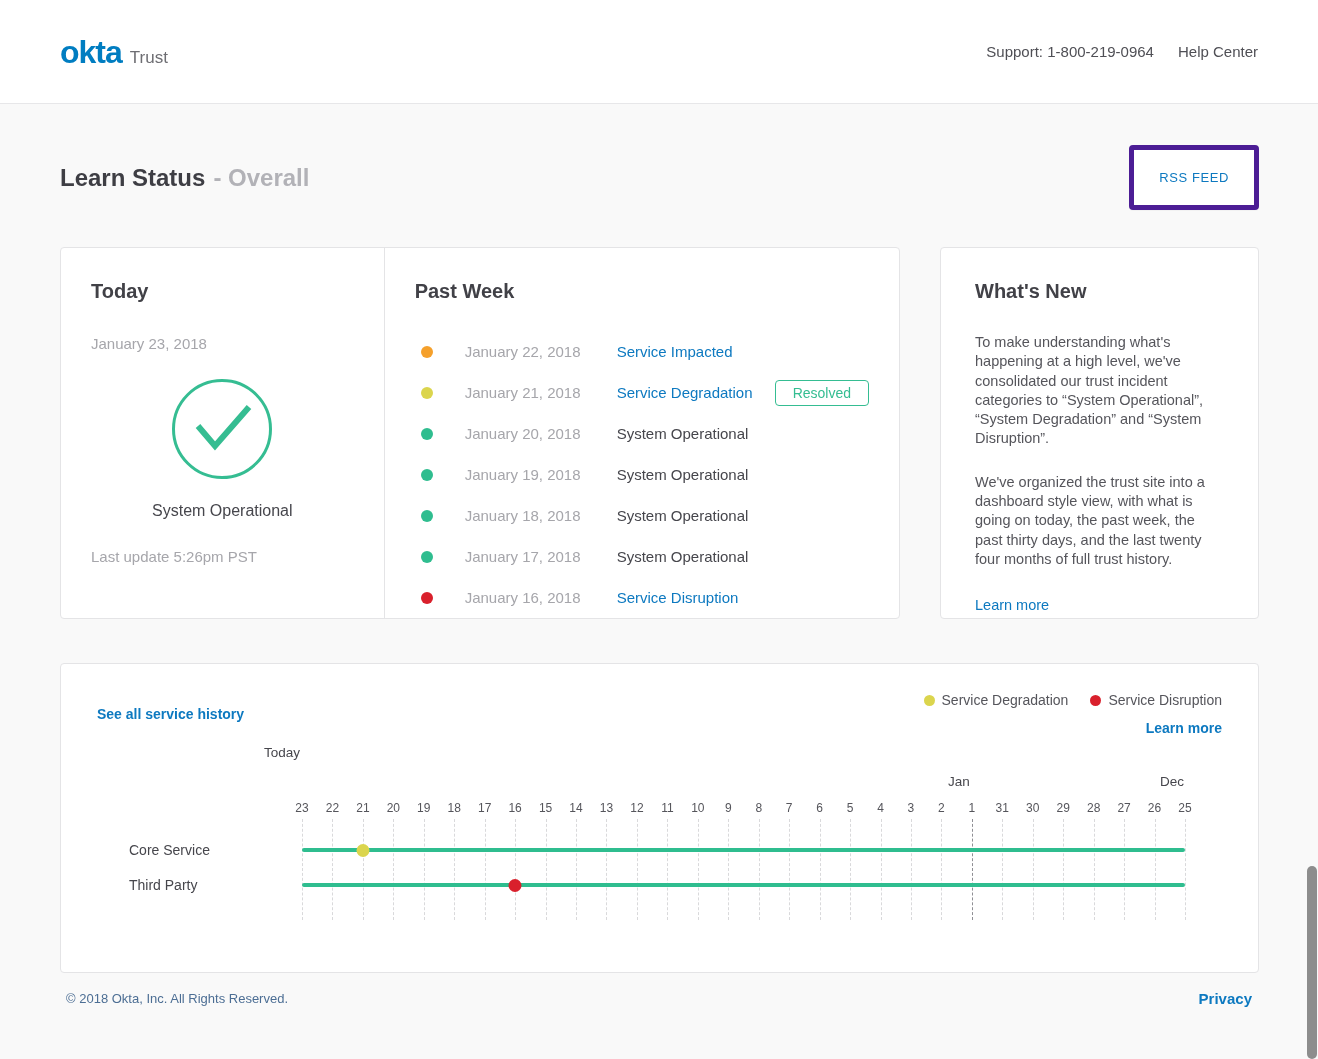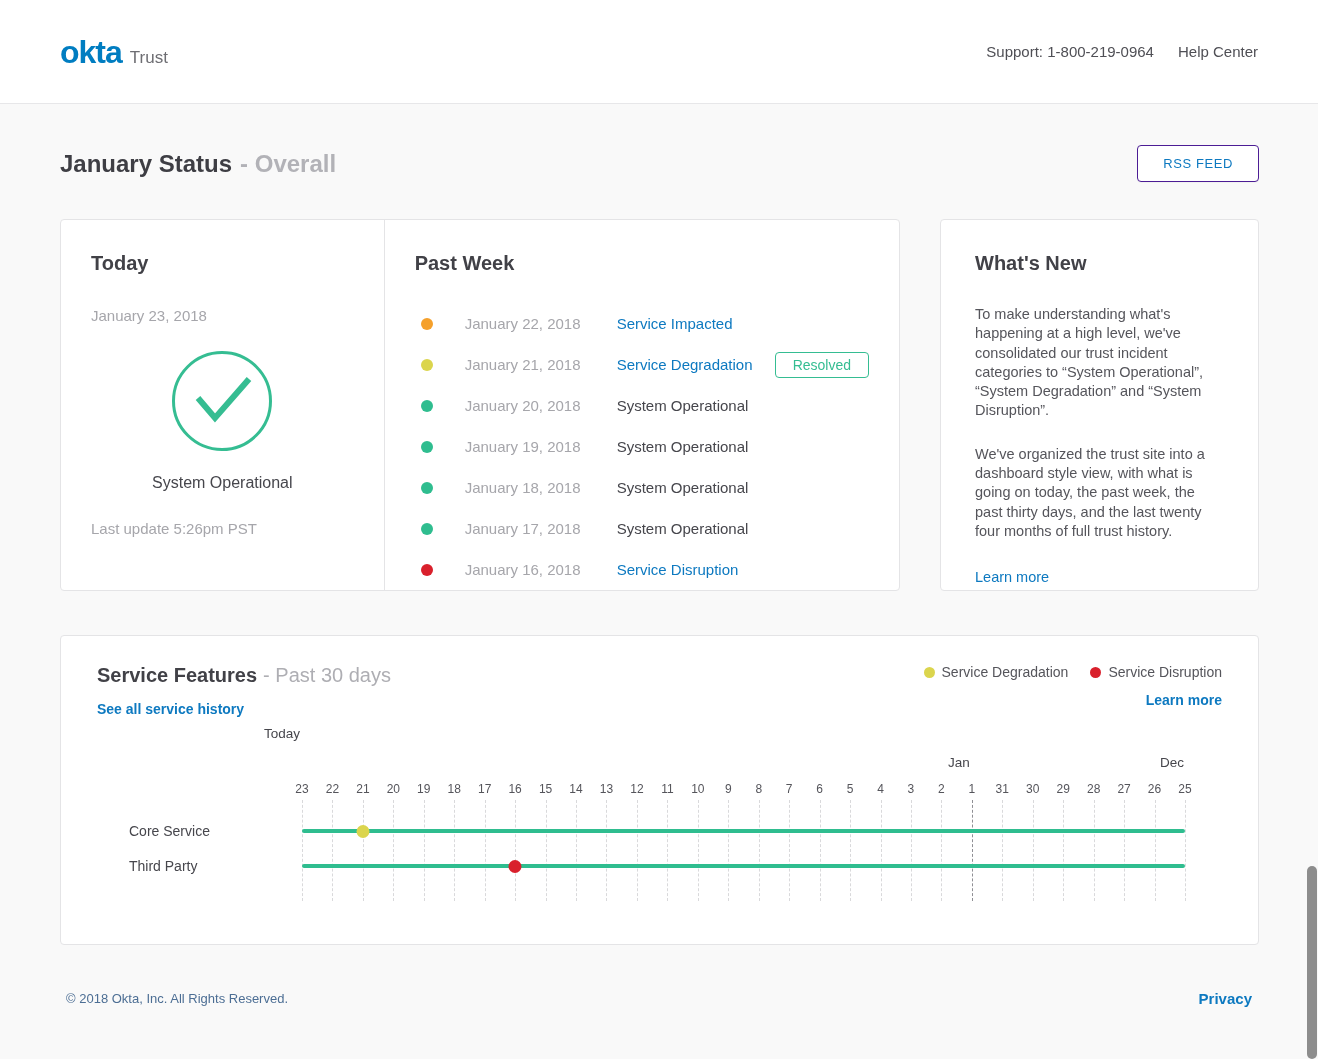--- a/index.html
+++ b/index.html
@@ -14,21 +14,21 @@
   .header-right { display:flex; align-items:center; gap:24px; }
   .header-right .support { color:#4f4f55; font-size:15px; }
   .header-right .help { color:#4f4f55; font-size:15px; cursor:pointer; }
 
   .content { width:1199px; margin:0 auto 0 60px; }
 
   
   .title-row { display:flex; align-items:center; justify-content:space-between; margin-top:41px; }
   .page-title { font-size:24px; color:#3e3e44; font-weight:bold; }
   .page-subtitle { font-size:24px; color:#b2b2b7; font-weight:bold; margin-left:8px; }
-  .rss-btn { background:#fff; border:1px solid #4c1d95; border-radius:4px; color:#0d79c0; font-size:13px; letter-spacing:0.6px; padding:10px 25px; cursor:pointer; font-family:inherit; box-shadow:0 1px 1px rgba(0,0,0,0.03); }
+  .rss-btn { background:#fff; border:5px solid #4c1d95; border-radius:4px; color:#0d79c0; font-size:13px; letter-spacing:0.6px; padding:20px 25px; cursor:pointer; font-family:inherit; box-shadow:0 1px 1px rgba(0,0,0,0.03); }
 
   
   .cards-row { display:flex; margin-top:37px; gap:40px; }
   .card { background:#fff; border:1px solid #e4e4e6; border-radius:4px; }
   .card-main { width:840px; height:372px; display:flex; }
   .card-whatsnew { width:319px; height:372px; padding:32px 34px; }
   .card-heading { font-size:20px; color:#414147; font-weight:bold; }
 
   
   .today-section { width:330px; padding:32px 30px; border-right:1px solid #e4e4e6; text-align:left; }
@@ -97,21 +97,21 @@
   </div>
   <div class="header-right">
     <span class="support">Support: 1-800-219-0964</span>
     <span class="help">Help Center</span>
   </div>
 </div>
 
 <div class="content">
   <div class="title-row">
     <div>
-      <span class="page-title">January Status</span><span class="page-subtitle">- Overall</span>
+      <span class="page-title">Learn Status</span><span class="page-subtitle">- Overall</span>
     </div>
     <button class="rss-btn">RSS FEED</button>
   </div>
 
   <div class="cards-row">
     <div class="card card-main">
 
       <div class="today-section">
         <div class="card-heading">Today</div>
         <div class="today-date">January 23, 2018</div>
@@ -170,23 +170,20 @@
       <div class="card-heading">What's New</div>
       <p class="wn-text">To make understanding what's happening at a high level, we've consolidated our trust incident categories to “System Operational”, “System Degradation” and “System Disruption”.</p>
       <p class="wn-text">We've organized the trust site into a dashboard style view, with what is going on today, the past week, the past thirty days, and the last twenty four months of full trust history.</p>
       <a class="wn-learn">Learn more</a>
     </div>
   </div>
 
   <div class="card card-service">
     <div class="sf-header">
       <div class="sf-title-wrap">
-        <div>
-          <span class="sf-title">Service Features</span><span class="sf-subtitle">- Past 30 days</span>
-        </div>
         <a class="sf-history">See all service history</a>
       </div>
       <div class="sf-right">
         <div class="legend" id="legend">
             <span class="legend-item">
               <span class="legend-dot" style="background: rgb(219, 213, 77);"></span>
               <span class="legend-label">Service Degradation</span>
             </span>
             <span class="legend-item">
               <span class="legend-dot" style="background: rgb(217, 32, 44);"></span>

